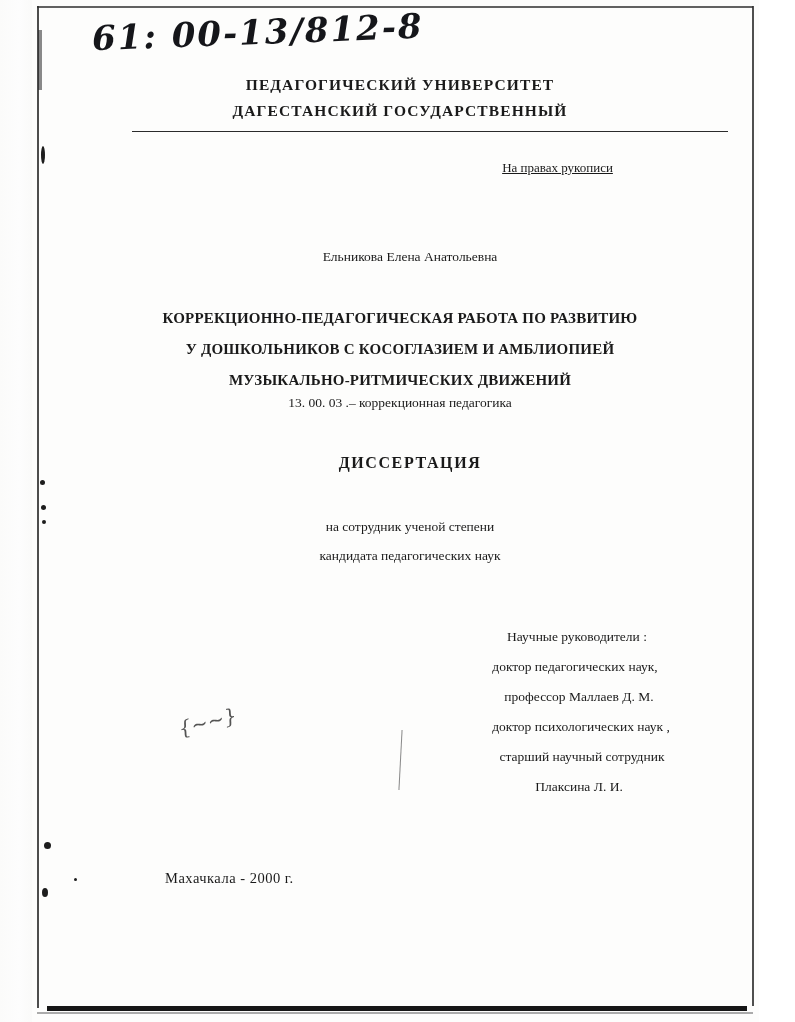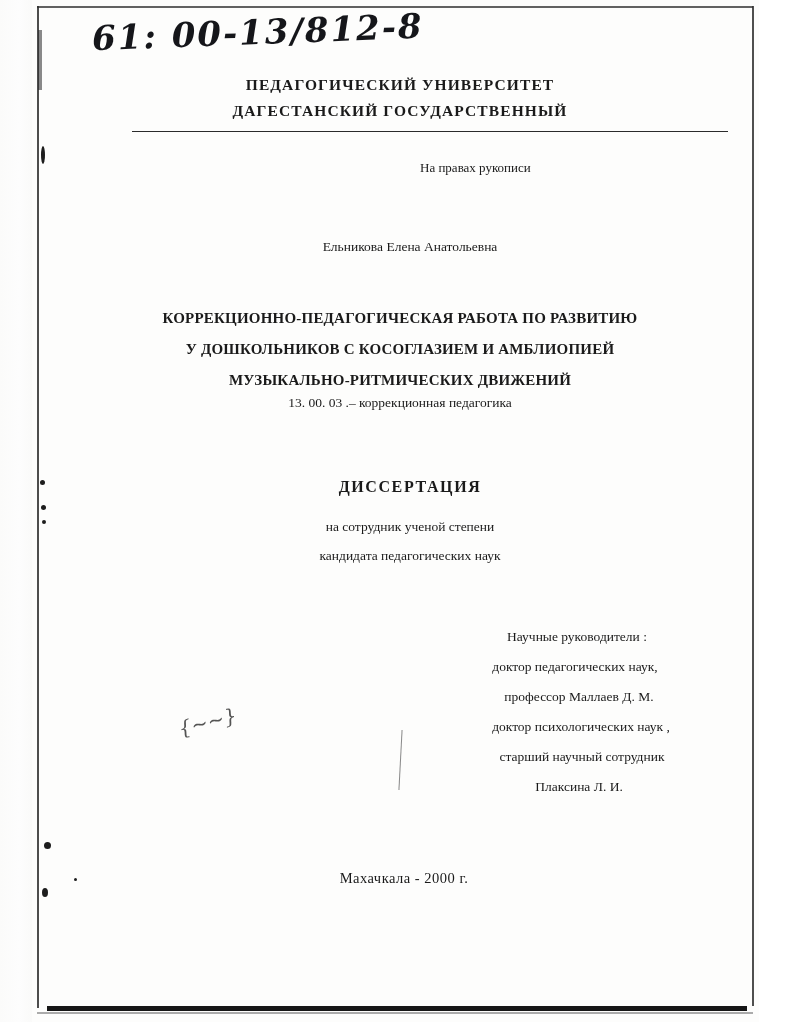--- a/index.html
+++ b/index.html
@@ -118,32 +118,33 @@
     position: absolute;
     left: 132px;
     top: 131px;
     width: 596px;
     height: 1px;
     background: #2b2b2b;
   }
 
   .ms-right {
     position: absolute;
-    left: 420px;
+    left: 410px;
     top: 160px;
     width: 295px;
-    text-align: left;
+    text-align: center;
     font-size: 13px;
     padding-right: 3px;
+    text-decoration: underline;
   }
 
   .author {
     position: absolute;
     left: 160px;
-    top: 239px;
+    top: 249px;
     width: 500px;
     text-align: center;
     font-size: 13.5px;
   }
 
   .title {
     position: absolute;
     left: 110px;
     top: 303px;
     width: 580px;
@@ -164,21 +165,21 @@
     left: 150px;
     top: 395px;
     width: 500px;
     text-align: center;
     font-size: 13.5px;
   }
 
   .dissertation {
     position: absolute;
     left: 160px;
-    top: 478px;
+    top: 454px;
     width: 500px;
     text-align: center;
     font-weight: bold;
     font-size: 16px;
     letter-spacing: 1.6px;
   }
 
   .degree {
     position: absolute;
     left: 160px;
@@ -203,24 +204,23 @@
   }
   .sup-0 { margin-left: 6px; }
   .sup-1 { margin-left: 2px; }
   .sup-2 { margin-left: 10px; }
   .sup-3 { margin-left: 14px; }
   .sup-4 { margin-left: 16px; }
   .sup-5 { margin-left: 10px; }
 
   .place {
     position: absolute;
-    left: 154px;
+    left: 165px;
     top: 870px;
     width: 500px;
-    text-align: center;
     font-size: 14.5px;
     letter-spacing: .5px;
   }
 
   
   .mark {
     position: absolute;
     background: #1d1d1d;
     border-radius: 50%;
   }

